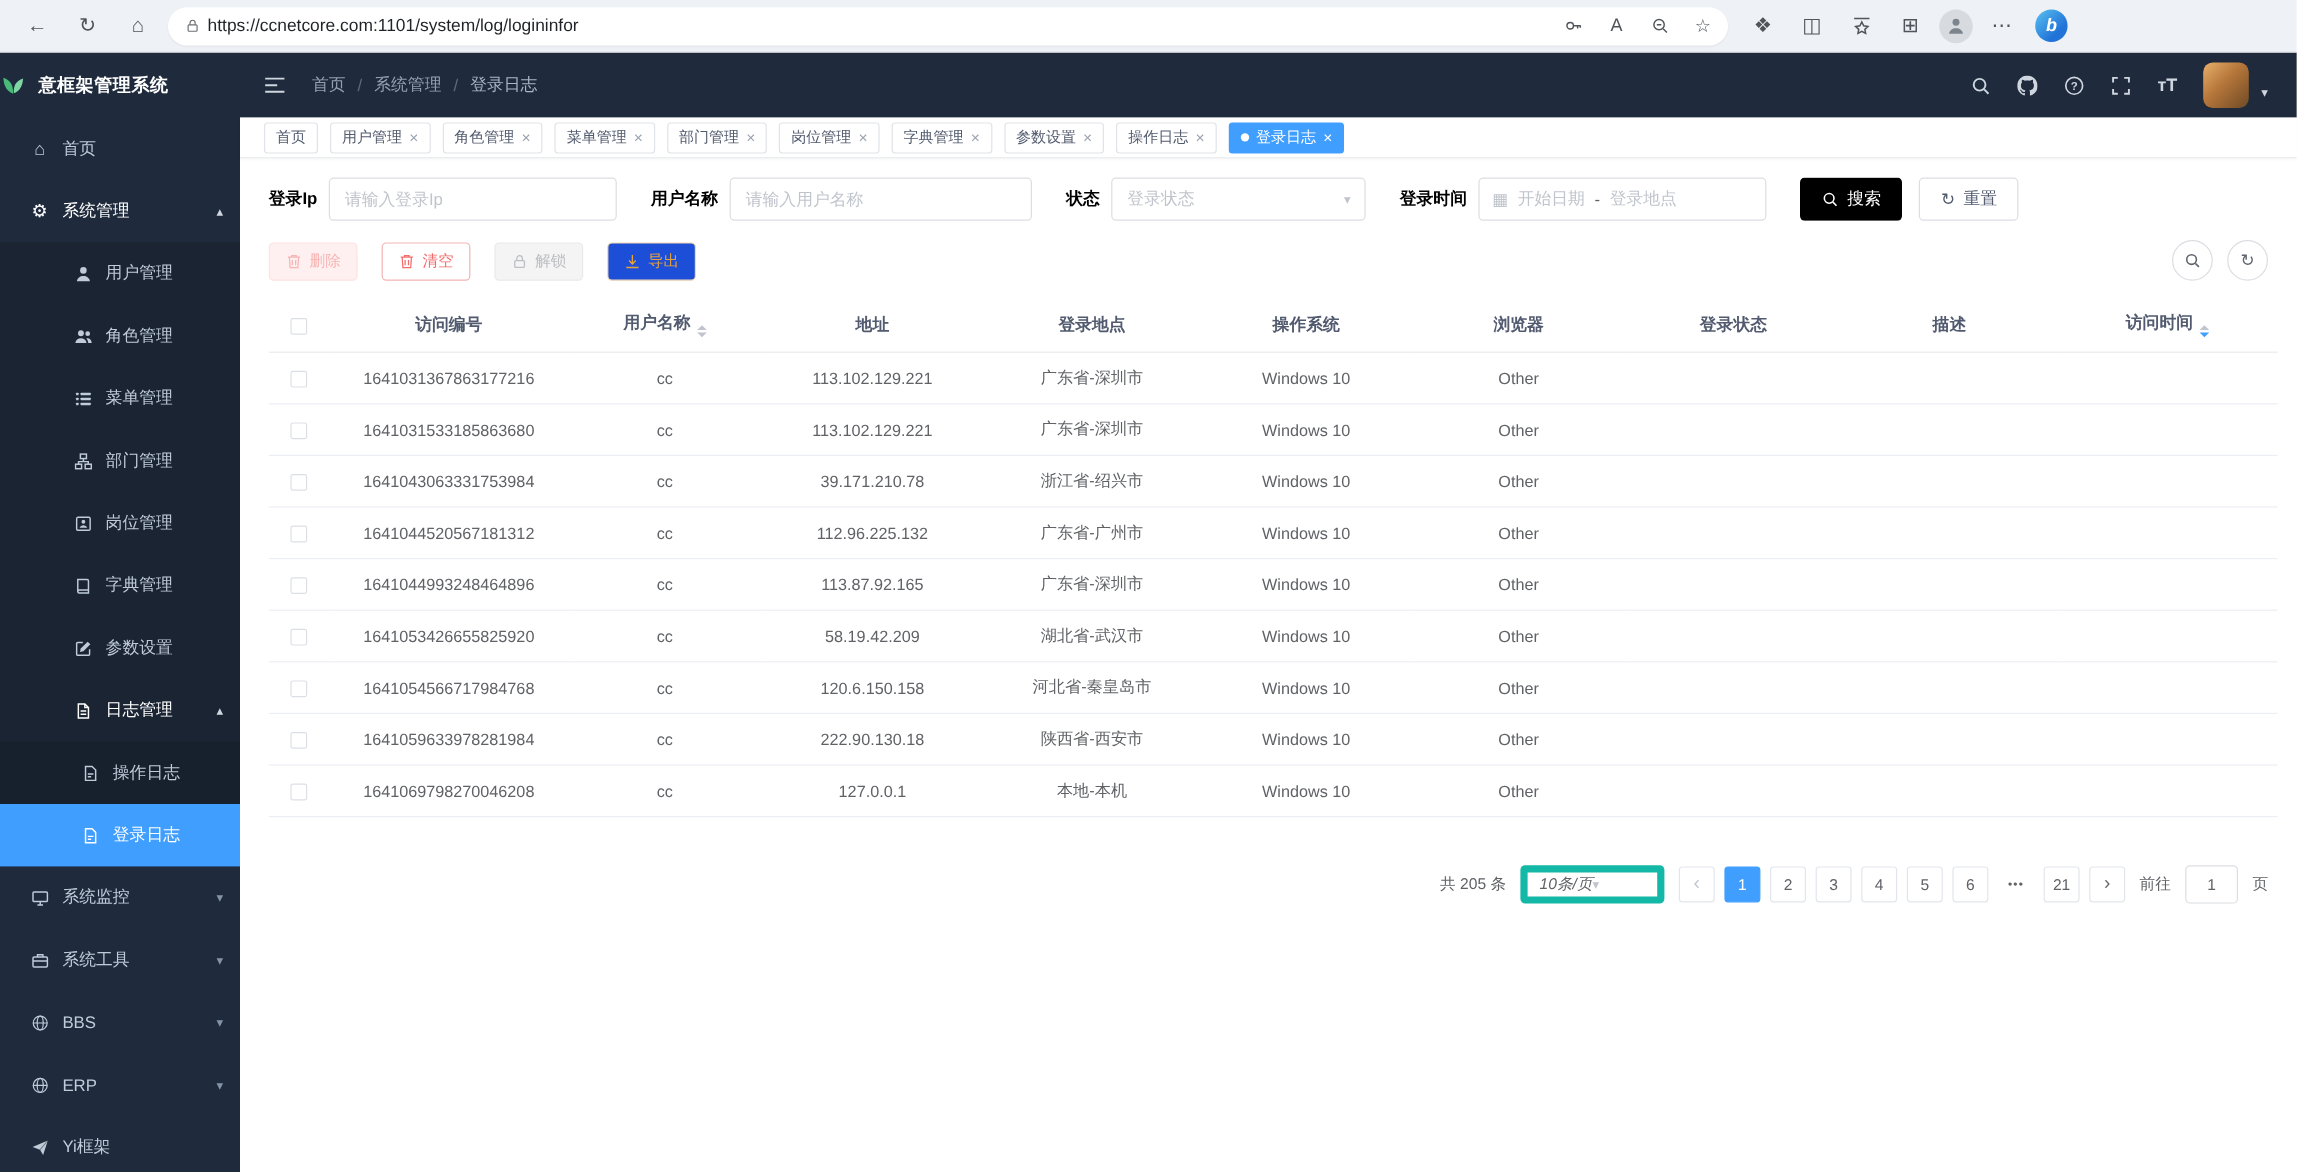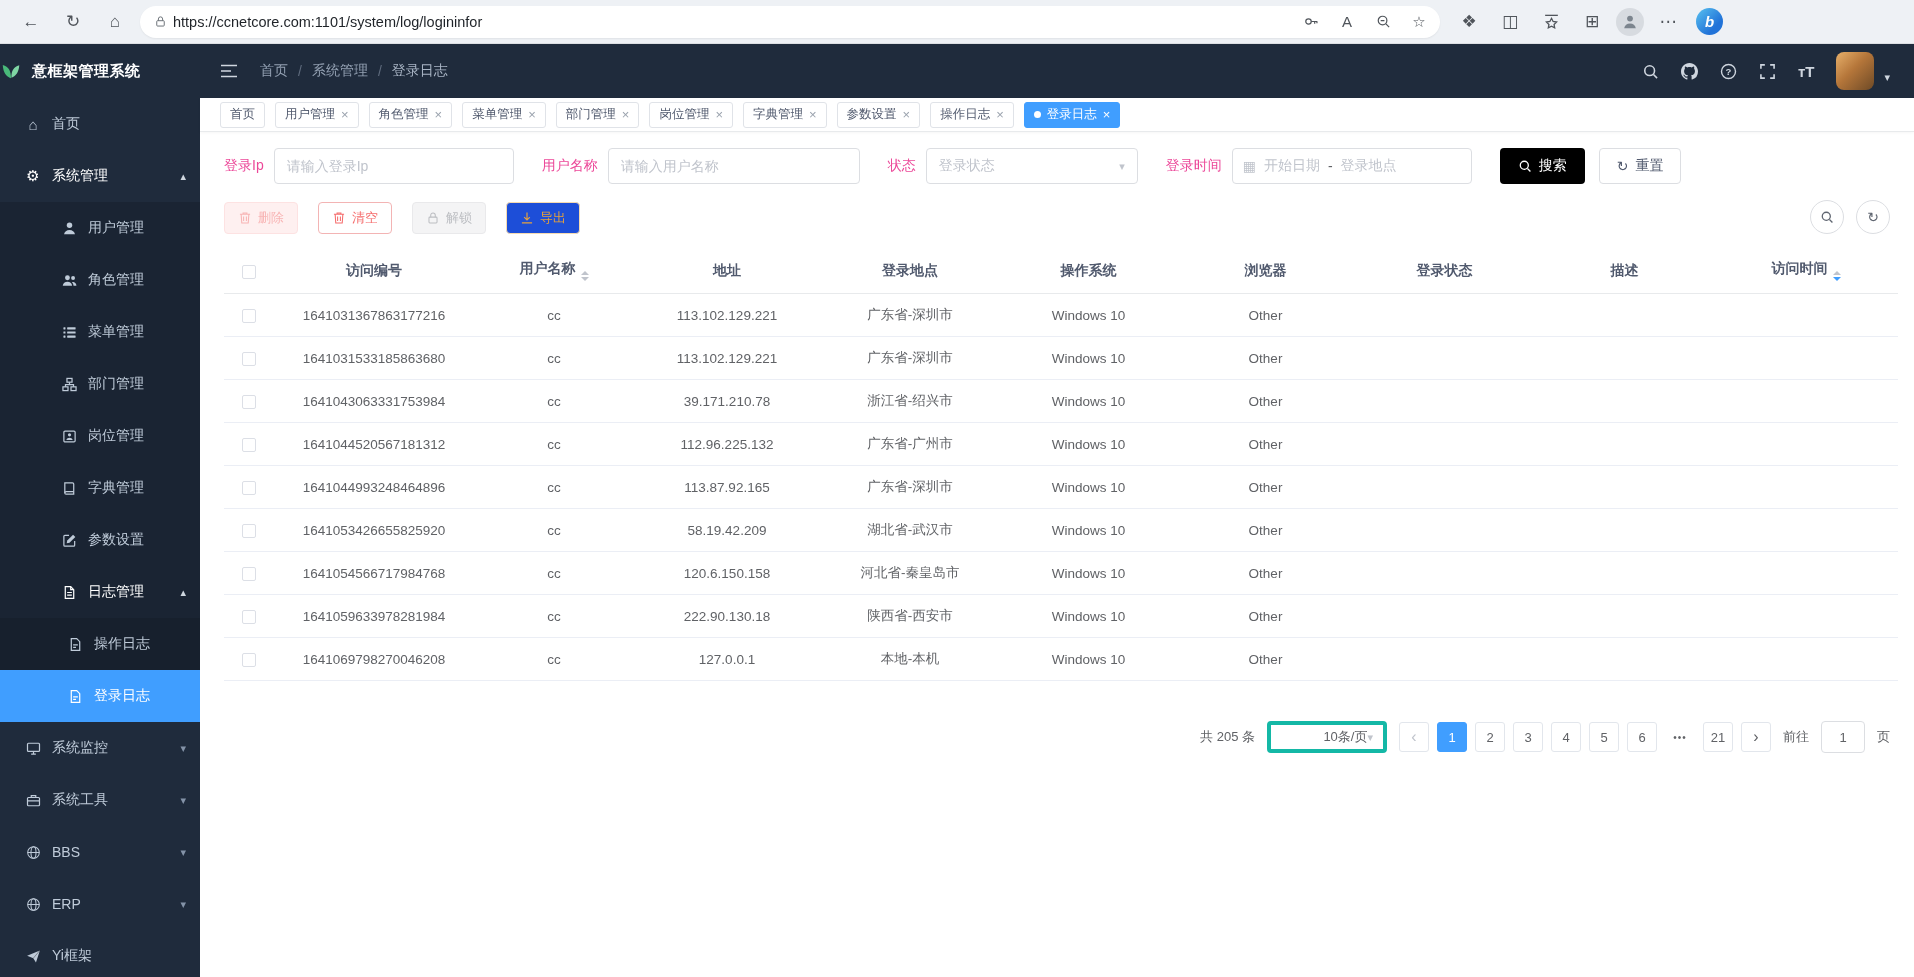--- a/index.html
+++ b/index.html
@@ -68,21 +68,21 @@
   .tab .tab-close { color:#9aa2ad; font-size:13px; }
   .tab.active { background:#409eff; border-color:#409eff; color:#fff; }
   .tab.active .tab-close { color:#fff; }
   .tab-dot { width:7px; height:7px; border-radius:50%; background:#fff; display:inline-block; }
 
   
   .content { flex:1; padding:16px 24px 0; overflow:hidden; }
 
   .filter-row { display:flex; align-items:center; }
   .f-group { display:flex; align-items:center; gap:10px; margin-right:28px; }
-  .f-label { font-size:14px; font-weight:400; color:#ec4899; white-space:nowrap; }
+  .f-label { font-size:14px; font-weight:700; color:#000000; white-space:nowrap; }
   .inp { height:36px; border:1px solid #dcdee2; border-radius:4px; background:#fff;
     font-size:14px; color:#515a6e; padding:0 12px; display:flex; align-items:center; }
   input.inp { outline:none; font-family:inherit; }
   input.inp::placeholder { color:#c0c4cc; }
   .w-ip { width:240px; } .w-name { width:252px; } .w-status { width:212px; } .w-date { width:240px; }
   .inp.select { justify-content:space-between; color:#c0c4cc; cursor:pointer; }
   .sel-caret { color:#c0c4cc; font-size:11px; }
   .inp.date { gap:8px; color:#c0c4cc; padding:0 10px; cursor:pointer; }
   .inp.date .dash { color:#606266; }
   .cal { font-size:14px; color:#c0c4cc; display:flex; }
@@ -113,22 +113,22 @@
   .checkbox { width:14px; height:14px; border:1px solid #dcdfe6; border-radius:2px;
     display:inline-block; background:#fff; vertical-align:middle; cursor:pointer; }
   .caret { display:inline-flex; flex-direction:column; margin-left:5px; vertical-align:-2px; cursor:pointer; }
   .caret i { width:0; height:0; border:4px solid transparent; display:block; }
   .caret .up { border-bottom-color:#c0c4cc; border-top-width:0; margin-bottom:2px; }
   .caret .down { border-top-color:#c0c4cc; border-bottom-width:0; }
   .caret.desc .down { border-top-color:#409eff; }
 
   .pager { margin-top:40px; display:flex; align-items:center; justify-content:flex-end; gap:12px;
     font-size:13px; color:#606266; }
-  .size-select { width:120px; height:32px; border:4px solid #14b8a6; border-radius:4px;
-    display:flex; align-items:center; justify-content:flex-end; padding:0 10px; cursor:pointer; }
+  .size-select { width:120px; height:32px; border:6px solid #14b8a6; border-radius:4px;
+    display:flex; align-items:center; justify-content:flex-start; padding:0 10px; cursor:pointer;font-style:italic; }
   .page-group { display:flex; gap:8px; align-items:center; }
   .page-btn { min-width:30px; height:30px; padding:0 4px; border:1px solid #e2e6ec; border-radius:3px;
     background:#fff; display:flex; align-items:center; justify-content:center; color:#606266; cursor:pointer; }
   .page-btn.active { background:#409eff; border-color:#409eff; color:#fff; }
   .page-btn.nav { font-size:16px; }
   .page-btn.disabled { color:#c0c4cc; }
   .page-btn.ell { border:none; font-size:10px; letter-spacing:1px; }
   .goto-input { width:44px; height:32px; border:1px solid #dcdee2; border-radius:4px;
     text-align:center; font-size:13px; color:#606266; outline:none; font-family:inherit; }
 </style>

